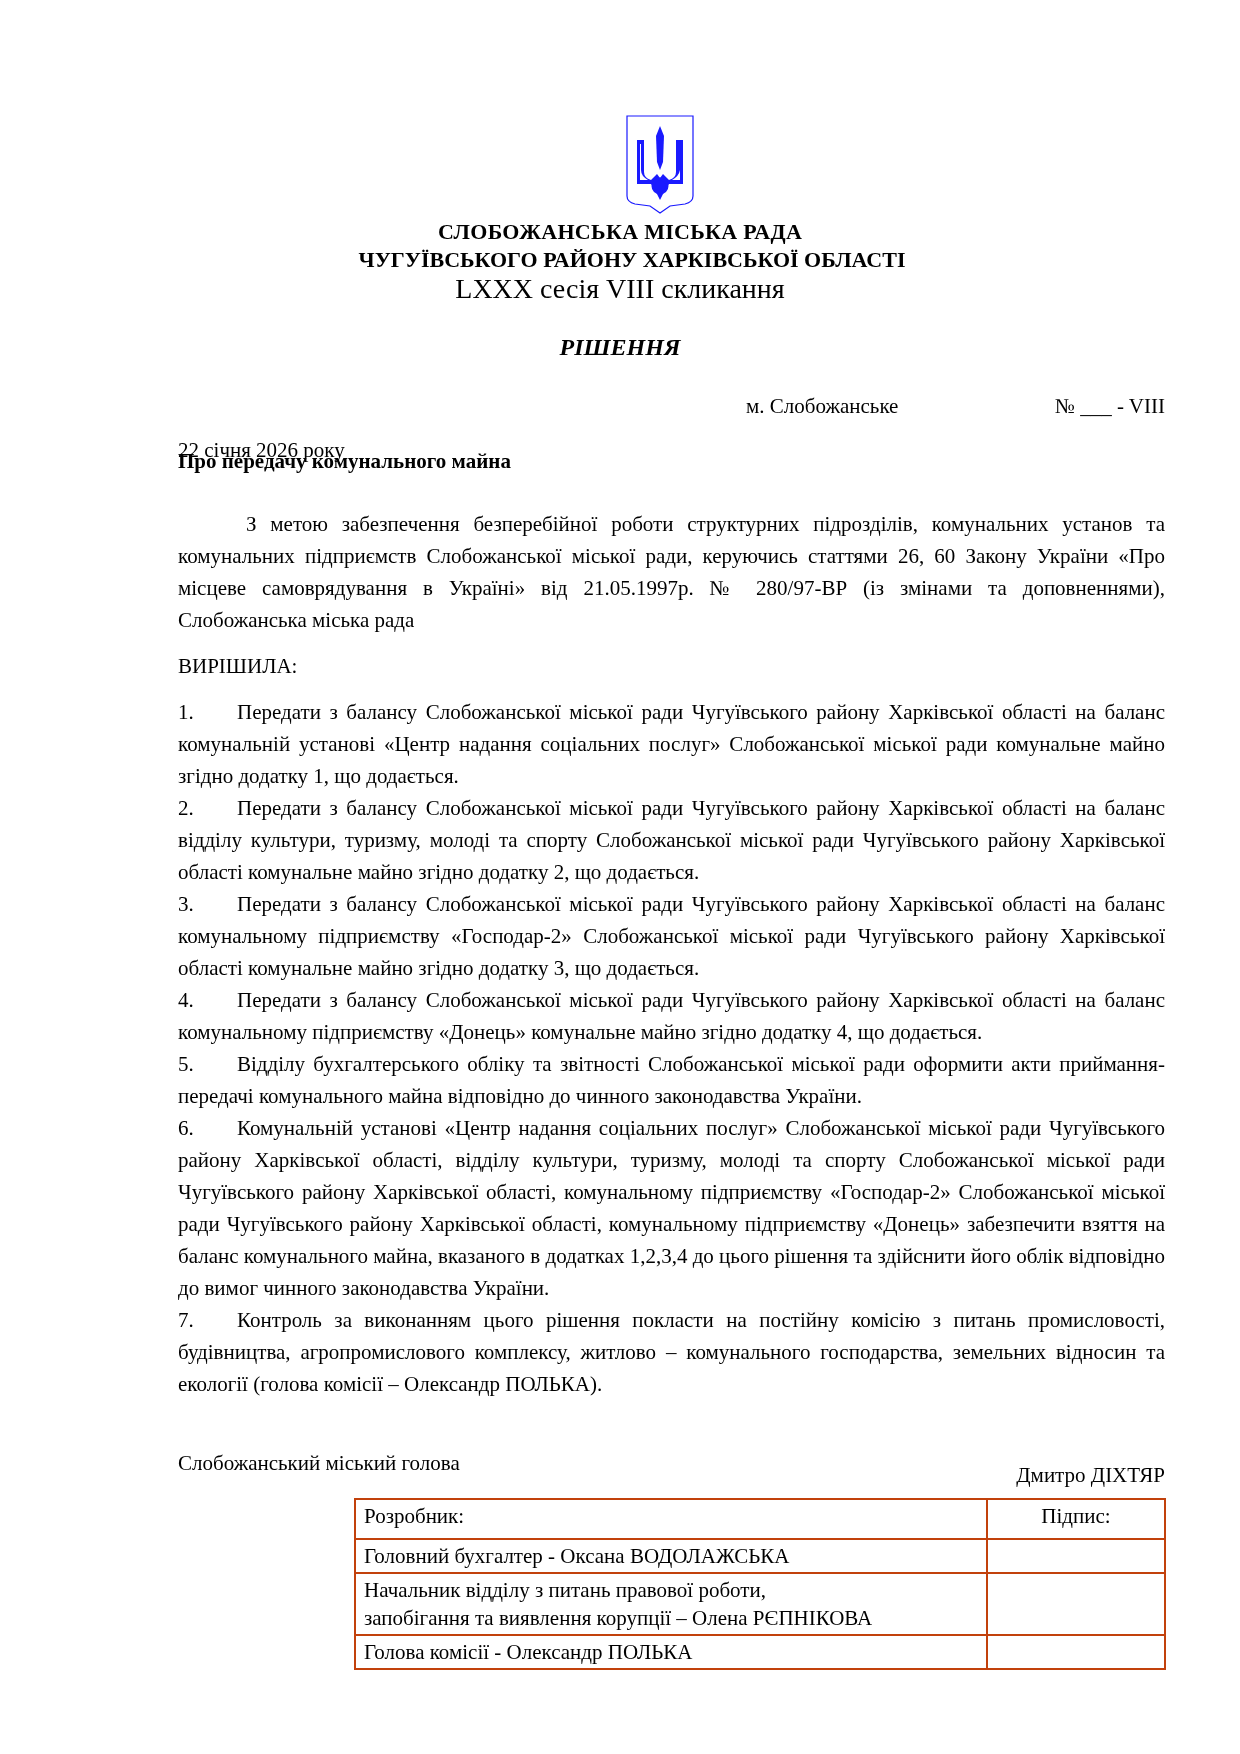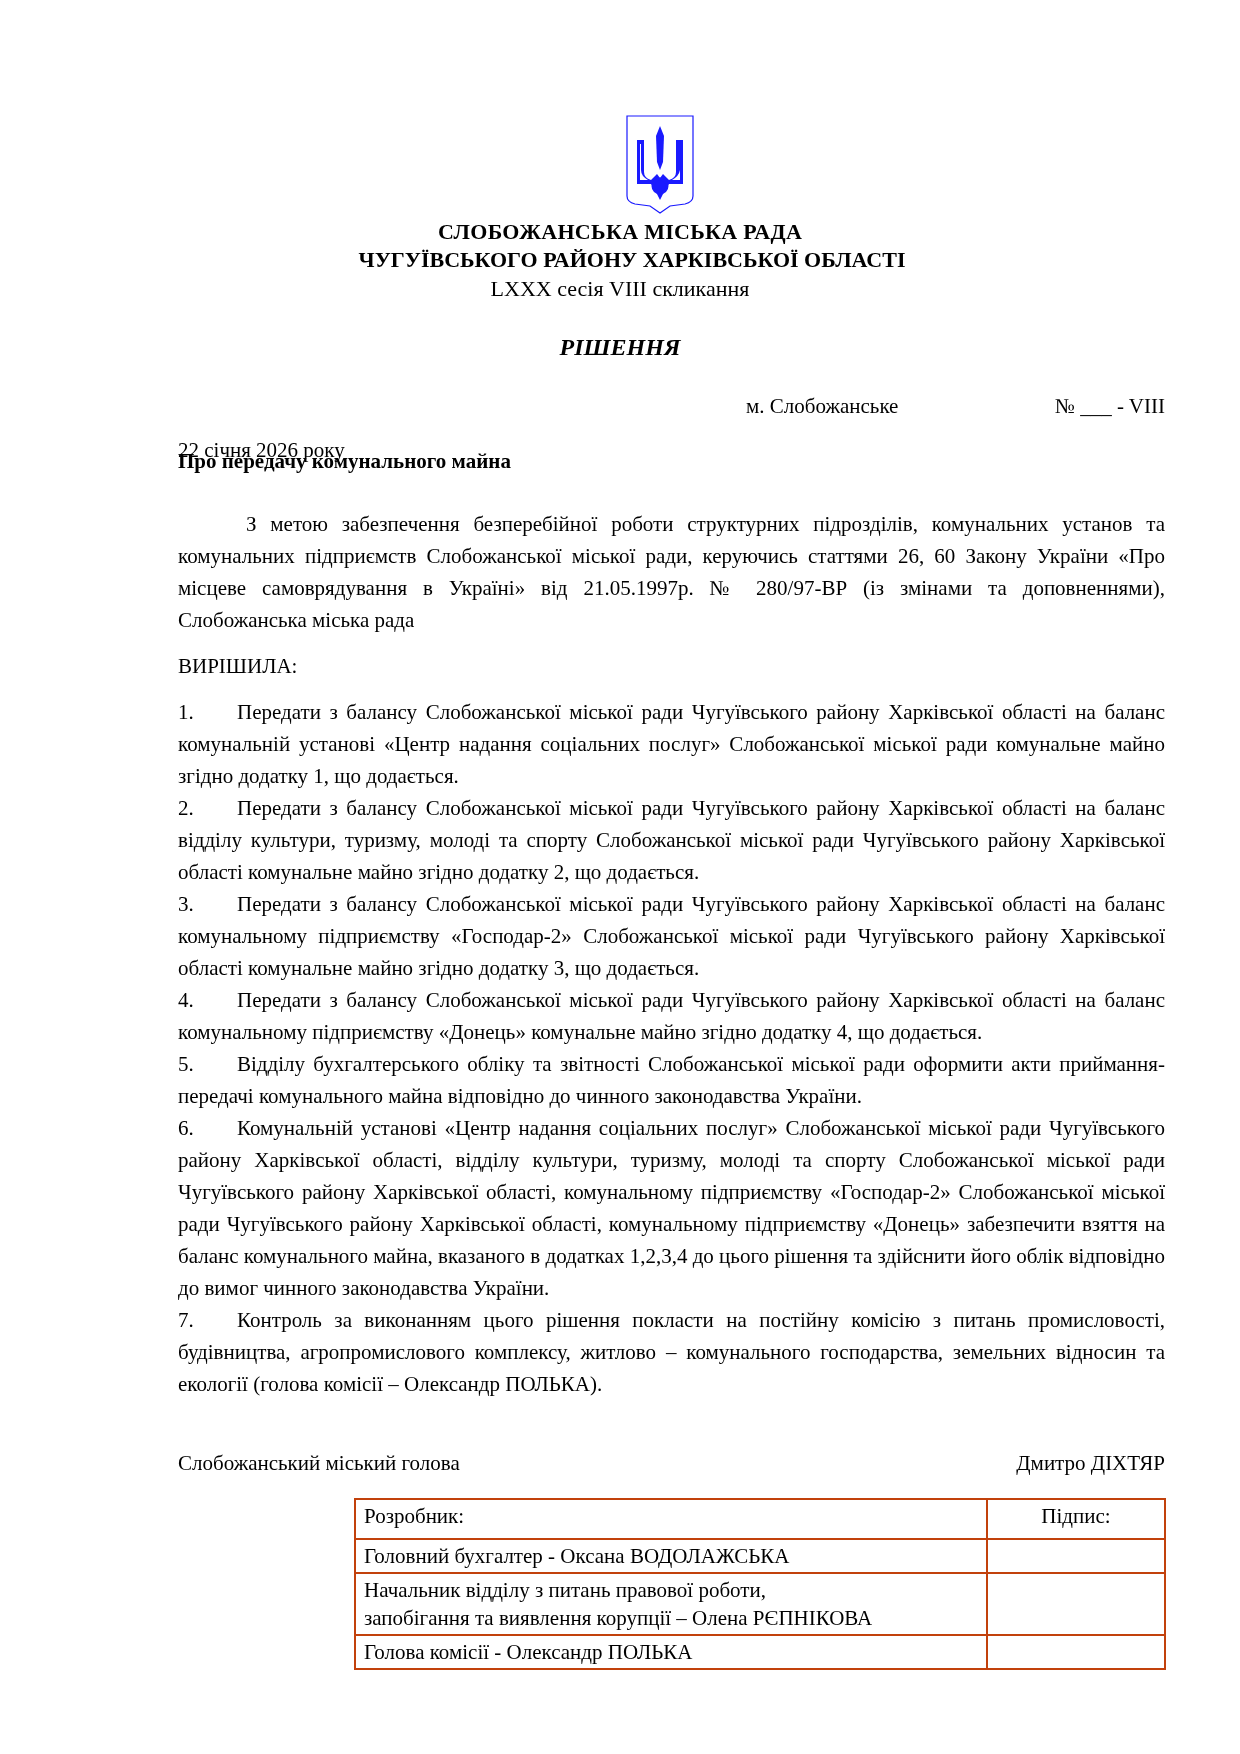--- a/index.html
+++ b/index.html
@@ -6,35 +6,35 @@
   body {
     width: 1240px; height: 1754px; position: relative; overflow: hidden;
     font-family: "Liberation Serif", "DejaVu Serif", serif;
     color: #000000; font-size: 21px; line-height: 32px;
   }
   .page { position: absolute; left: 0; top: 0; width: 1240px; height: 1754px; }
   .emblem { position: absolute; left: 625px; top: 114px; width: 70px; height: 100px; }
   .hdr { position: absolute; left: 0; width: 1240px; text-align: center; font-weight: bold; }
   .hdr1 { top: 216px; font-size: 22px; letter-spacing: 0.3px; }
   .hdr2 { top: 244px; font-size: 22px; padding-left: 12px; }
-  .hdr3 { top: 273px; font-size: 22px; font-weight: normal; }
+  .hdr3 { top: 273px; font-size: 28px; font-weight: normal; }
   .title { top: 331px; font-size: 24px; font-style: italic; }
   .dateline { position: absolute; top: 390px; left: 178px; width: 987px; height: 32px; }
   .dateline .d { position: absolute; left: 0; margin-top: 44px; }
   .dateline .c { position: absolute; left: 568px; }
   .dateline .n { position: absolute; right: 0; }
   .subject { position: absolute; top: 445px; left: 178px; font-weight: bold; }
   .body { position: absolute; left: 178px; width: 987px; text-align: justify; }
   .intro { top: 508px; text-indent: 68px; }
   .resolved { position: absolute; top: 650px; left: 178px; }
   .items { position: absolute; top: 696px; left: 178px; width: 987px; }
   .item { text-align: justify; }
   .item .num { display: inline-block; width: 59px; }
   .sign { position: absolute; top: 1447px; left: 178px; width: 987px; height: 32px; }
-  .sign .r { position: absolute; right: 0; top: 0; }
+  .sign .r { position: absolute; right: 0; top: 12px; }
   table.approve {
     position: absolute; left: 354px; top: 1498px; width: 812px;
     border-collapse: collapse; font-size: 21px; line-height: 28px;
   }
   table.approve td { border: 2px solid #c2410c; padding: 2px 8px; vertical-align: top; }
   table.approve td.sigcol { width: 160px; text-align: center; }
   table.approve tr.h td { height: 34px; }
 </style>
 </head>
 <body>

